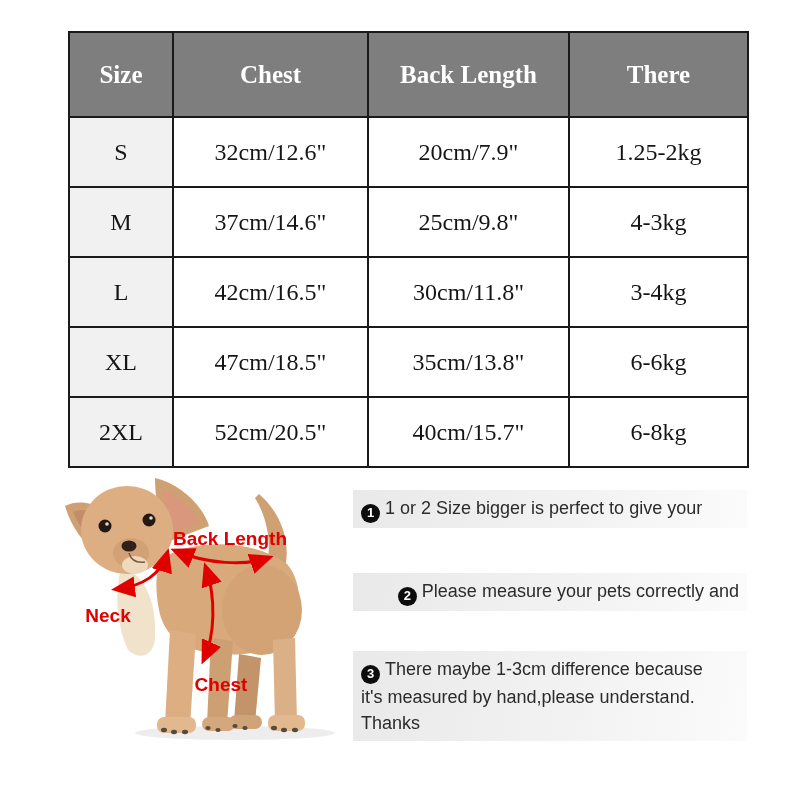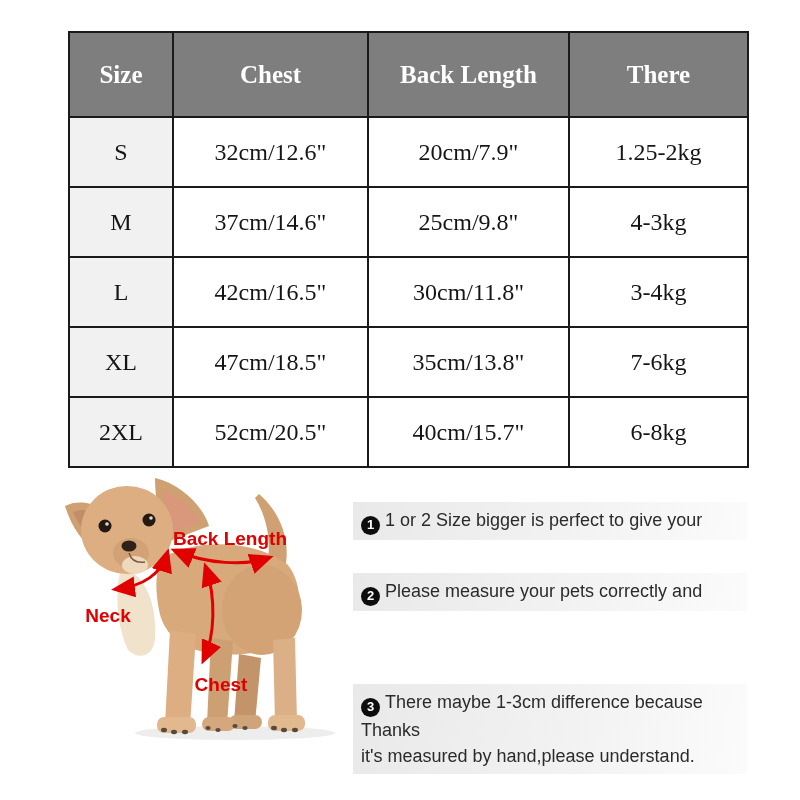--- a/index.html
+++ b/index.html
@@ -26,23 +26,23 @@
     background:#ffffff;color:#151515;font-size:24px;height:58px;
   }
   .size-table td.size-col{background:var(--c-sizecol-bg,#f1f1f1);}
   
   .note{
     position:absolute;left:353px;width:394px;
     background:linear-gradient(100deg,#e9e9e9 0%,#f2f2f2 55%,#fbfbfb 100%);
     color:var(--c-note-text,#2b2b2b);
     font-size:18px;line-height:26px;padding:5px 8px;box-sizing:border-box;
   }
-  .note-1{top:490px;margin-top:12px;}
-  .note-2{top:573px;}
-  .note-3{top:684px;}
+  .note-1{top:490px;}
+  .note-2{top:573px;text-align:right;}
+  .note-3{top:651px;}
   .bullet{
     display:inline-flex;align-items:center;justify-content:center;
     width:19px;height:19px;border-radius:50%;
     background:#0d0d0d;color:#ffffff;font-size:13px;font-weight:bold;
     margin-right:5px;vertical-align:-3px;
   }
   
   svg.dog-figure{position:absolute;left:55px;top:460px;}
   .annot-label{
     font-family:"Liberation Sans",sans-serif;font-weight:bold;font-size:19px;
@@ -84,21 +84,21 @@
       <tr>
         <td class="size-col">L</td>
         <td>42cm/16.5"</td>
         <td>30cm/11.8"</td>
         <td>3-4kg</td>
       </tr>
       <tr>
         <td class="size-col">XL</td>
         <td>47cm/18.5"</td>
         <td>35cm/13.8"</td>
-        <td>7-6kg</td>
+        <td>6-6kg</td>
       </tr>
       <tr>
         <td class="size-col">2XL</td>
         <td>52cm/20.5"</td>
         <td>40cm/15.7"</td>
         <td>6-8kg</td>
       </tr>
     </tbody>
 </table>
 
@@ -162,16 +162,16 @@
 
 <div id="notes-section">
     <div class="note note-1">
       <div class="note-line"><span class="bullet">1</span><span>1 or 2 Size bigger is perfect to give your</span></div>
     </div>
     <div class="note note-2">
       <div class="note-line"><span class="bullet">2</span><span>Please measure your pets correctly and</span></div>
     </div>
     <div class="note note-3">
       <div class="note-line"><span class="bullet">3</span><span>There maybe 1-3cm difference because</span></div>
+      <div class="note-line"><span>it's measured by hand,please understand.</span></div>
       <div class="note-line"><span>Thanks</span></div>
-      <div class="note-line"><span>it's measured by hand,please understand.</span></div>
     </div>
   </div>
 
 </body></html>

